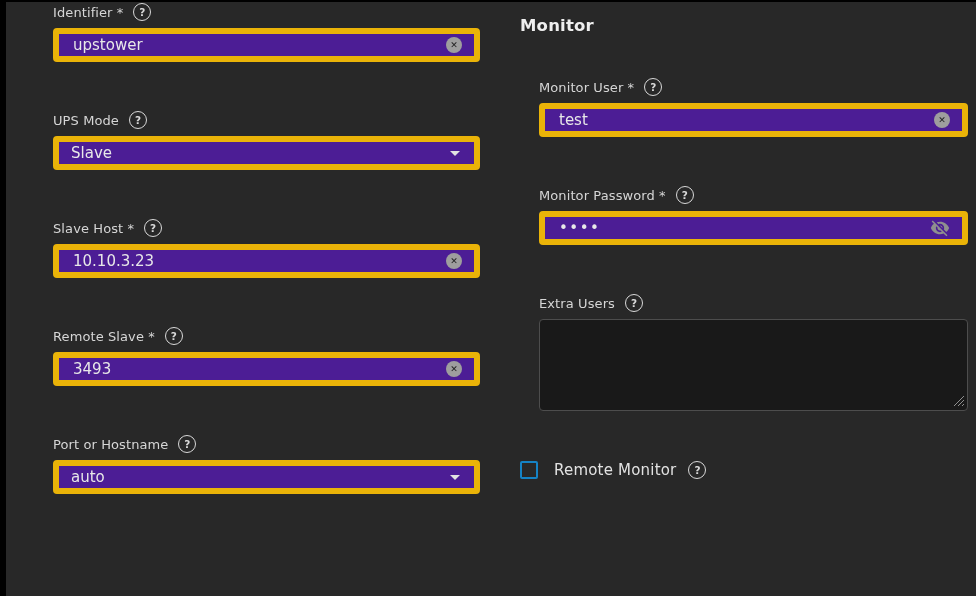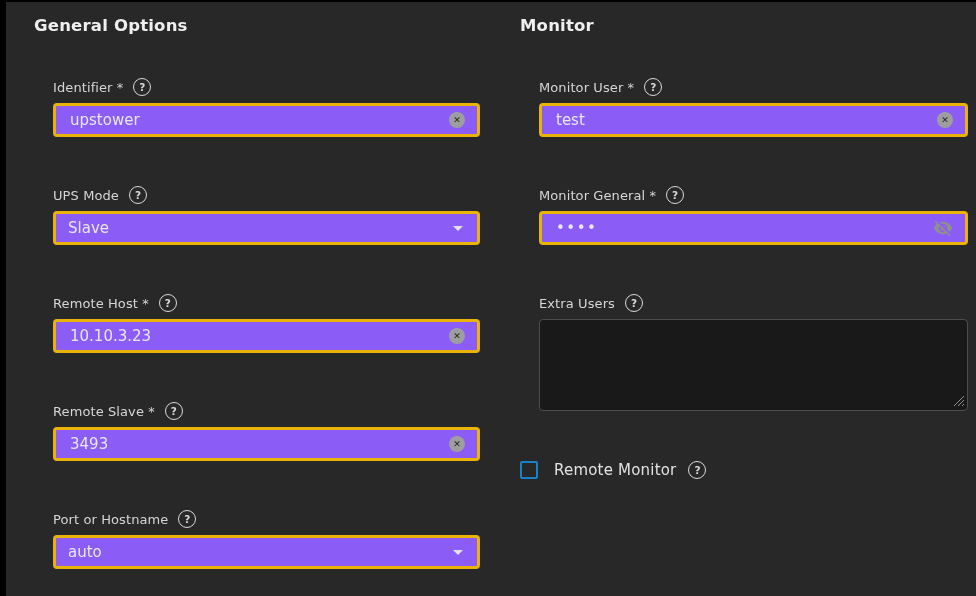--- a/index.html
+++ b/index.html
@@ -55,22 +55,22 @@
   .help > span {
     font-size: 10.5px;
     font-weight: 700;
     color: #d9d9d9;
     line-height: 1;
   }
 
   .control {
     height: 34px;
     width: 100%;
-    background: #8b5cf6;
-    border: 3px solid #eab308;
+    background: #4c1d95;
+    border: 6px solid #eab308;
     border-radius: 4px;
     display: flex;
     align-items: center;
     padding: 0 12px;
   }
   .text-input {
     flex: 1;
     min-width: 0;
     background: transparent;
     border: none;
@@ -154,21 +154,20 @@
     letter-spacing: 0.2px;
     text-align: right;
   }
 </style>
 </head>
 <body>
 
 <div class="panel">
 
   <div class="col col-left">
-    <div class="section-title">General Options</div>
 
     <div class="group">
       <div class="label-row">
         <span class="label">Identifier *</span>
         <span class="help">
             <span>?</span>
           </span>
       </div>
       <div class="control">
         <input class="text-input" type="text" value="upstower" style="">
@@ -184,21 +183,21 @@
           </span>
       </div>
       <div class="control select">
         <span class="select-value">Slave</span>
         <span class="caret"></span>
       </div>
     </div>
 
     <div class="group">
       <div class="label-row">
-        <span class="label">Remote Host *</span>
+        <span class="label">Slave Host *</span>
         <span class="help">
             <span>?</span>
           </span>
       </div>
       <div class="control">
         <input class="text-input" type="text" value="10.10.3.23" style="">
         <span class="clear">✕</span>
       </div>
     </div>
 
@@ -240,21 +239,21 @@
           </span>
       </div>
       <div class="control">
         <input class="text-input" type="text" value="test" style="">
         <span class="clear">✕</span>
       </div>
     </div>
 
     <div class="group">
       <div class="label-row">
-        <span class="label">Monitor General *</span>
+        <span class="label">Monitor Password *</span>
         <span class="help">
             <span>?</span>
           </span>
       </div>
       <div class="control">
         <input class="text-input password" type="text" value="••••" style="">
         <span class="eye-btn">
           <svg width="20" height="20" viewBox="0 0 24 24" fill="#8f8f8f" aria-hidden="true">
             <path d="M12 7c2.76 0 5 2.24 5 5 0 .65-.13 1.26-.36 1.83l2.92 2.92c1.51-1.26 2.7-2.89 3.43-4.75-1.73-4.39-6-7.5-11-7.5-1.4 0-2.74.25-3.98.7l2.16 2.16C10.74 7.13 11.35 7 12 7zM2 4.27l2.28 2.28.46.46C3.08 8.3 1.78 10.02 1 12c1.73 4.39 6 7.5 11 7.5 1.55 0 3.03-.3 4.38-.84l.42.42L19.73 22 21 20.73 3.27 3 2 4.27zM7.53 9.8l1.55 1.55c-.05.21-.08.43-.08.65 0 1.66 1.34 3 3 3 .22 0 .44-.03.65-.08l1.55 1.55c-.67.33-1.41.53-2.2.53-2.76 0-5-2.24-5-5 0-.79.2-1.53.53-2.2zm4.31-.78l3.15 3.15.02-.16c0-1.66-1.34-3-3-3l-.17.01z"></path>
           </svg>

